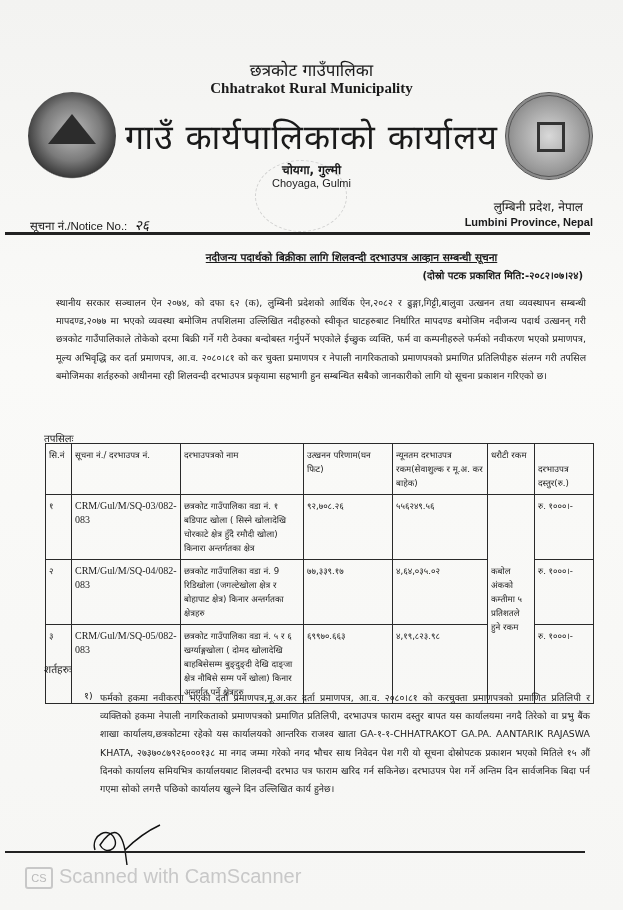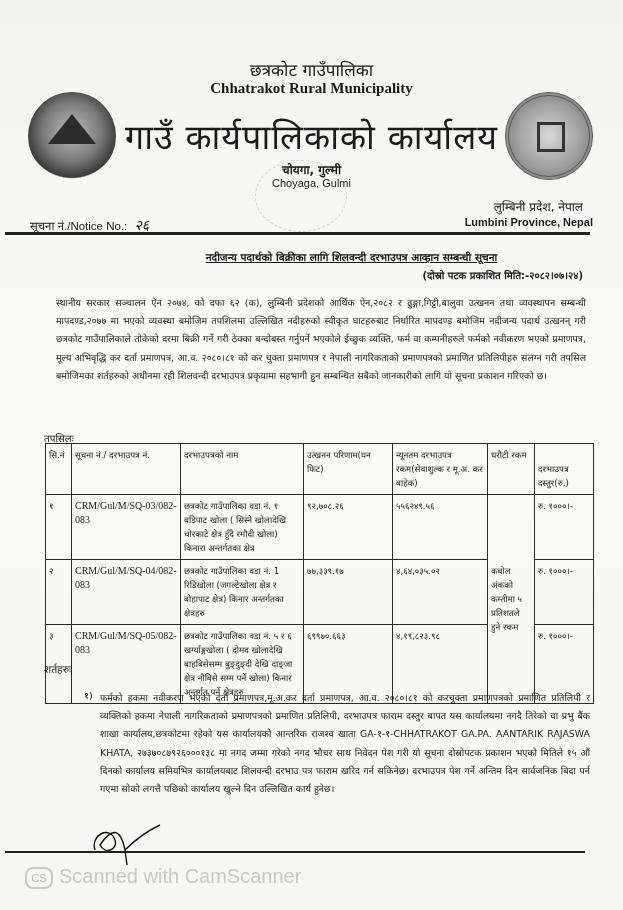--- a/index.html
+++ b/index.html
@@ -34,21 +34,21 @@
   table.details th { height:42px; }
   .code { font-family:"Liberation Serif", serif; font-size:10px;margin-left:12px; }
   .shartaharu { left:44px; top:662px; font-size:10.5px; font-family:"DejaVu Sans", sans-serif; }
   .cond-num { left:84px; top:689px; font-size:9.4px; font-family:"DejaVu Sans", sans-serif; }
   .cond-text { left:100px; top:689px; width:490px; font-size:9.4px; line-height:18.2px; text-align:justify; font-family:"DejaVu Sans", sans-serif; }
   .signature { left:85px; top:820px; width:80px; height:45px; }
   .hr-bottom { left:5px; top:851px; width:580px; height:2px; background:#222; }
   .footer { left:28px; top:860px; font-size:11px; font-family:"Liberation Sans", sans-serif; }
   .footer .sep { margin:0 6px; }
   .cs-watermark { left:25px; top:865px; font-size:20px; color:#c8c8c8; font-family:"Liberation Sans", sans-serif; }
-  .cs-badge { display:inline-block; width:24px; height:18px; border:2px solid #c8c8c8; border-radius:8px; font-size:11px; text-align:center; line-height:18px; margin-right:6px; vertical-align:middle; color:#b9b9b9; font-weight:normal; }
+  .cs-badge { display:inline-block; width:24px; height:18px; border:2px solid #c8c8c8; border-radius:3px; font-size:11px; text-align:center; line-height:18px; margin-right:6px; vertical-align:middle; color:#b9b9b9; font-weight:normal; }
 </style>
 </head>
 <body>
 
 <div class="page">
 
   <div class="abs logo logo-left">
       <div class="peak"></div>
     </div>
   <div class="abs logo logo-right">
@@ -94,21 +94,21 @@
         <td class="code">CRM/Gul/M/SQ-03/082-083</td>
         <td>छत्रकोट गाउँपालिका वडा नं. १ बडिपाट खोला ( सिस्ने खोलादेखि चोरकाटे क्षेत्र हुँदै रमौदी खोला) किनारा अन्तर्गतका क्षेत्र</td>
         <td>९२,७०८.२६</td>
         <td>५५६२४९.५६</td>
         <td rowspan="3" style="vertical-align:middle">कबोल अंकको कम्तीमा ५ प्रतिशतले हुने रकम</td>
         <td>रु. १०००।-</td>
       </tr>
       <tr style="height:45px">
         <td>२</td>
         <td class="code">CRM/Gul/M/SQ-04/082-083</td>
-        <td>छत्रकोट गाउँपालिका वडा नं. 1 रिडिखोला (जगल्टेखोला क्षेत्र र बोहापाट क्षेत्र) किनार अन्तर्गतका क्षेत्रहरु</td>
+        <td>छत्रकोट गाउँपालिका वडा नं. 9 रिडिखोला (जगल्टेखोला क्षेत्र र बोहापाट क्षेत्र) किनार अन्तर्गतका क्षेत्रहरु</td>
         <td>७७,३३९.१७</td>
         <td>४,६४,०३५.०२</td>
         <td>रु. १०००।-</td>
       </tr>
       <tr style="height:73px">
         <td>३</td>
         <td class="code">CRM/Gul/M/SQ-05/082-083</td>
         <td>छत्रकोट गाउँपालिका वडा नं. ५ र ६ खर्ग्याङ्गखोला ( दोमद खोलादेखि बाहबिसेसम्म बुङ्दुङ्दी देखि दाङ्जा क्षेत्र नौबिसे सम्म पर्ने खोला) किनार अन्तर्गत पर्ने क्षेत्रहरु</td>
         <td>६९९७०.६६३</td>
         <td>४,१९,८२३.९८</td>

